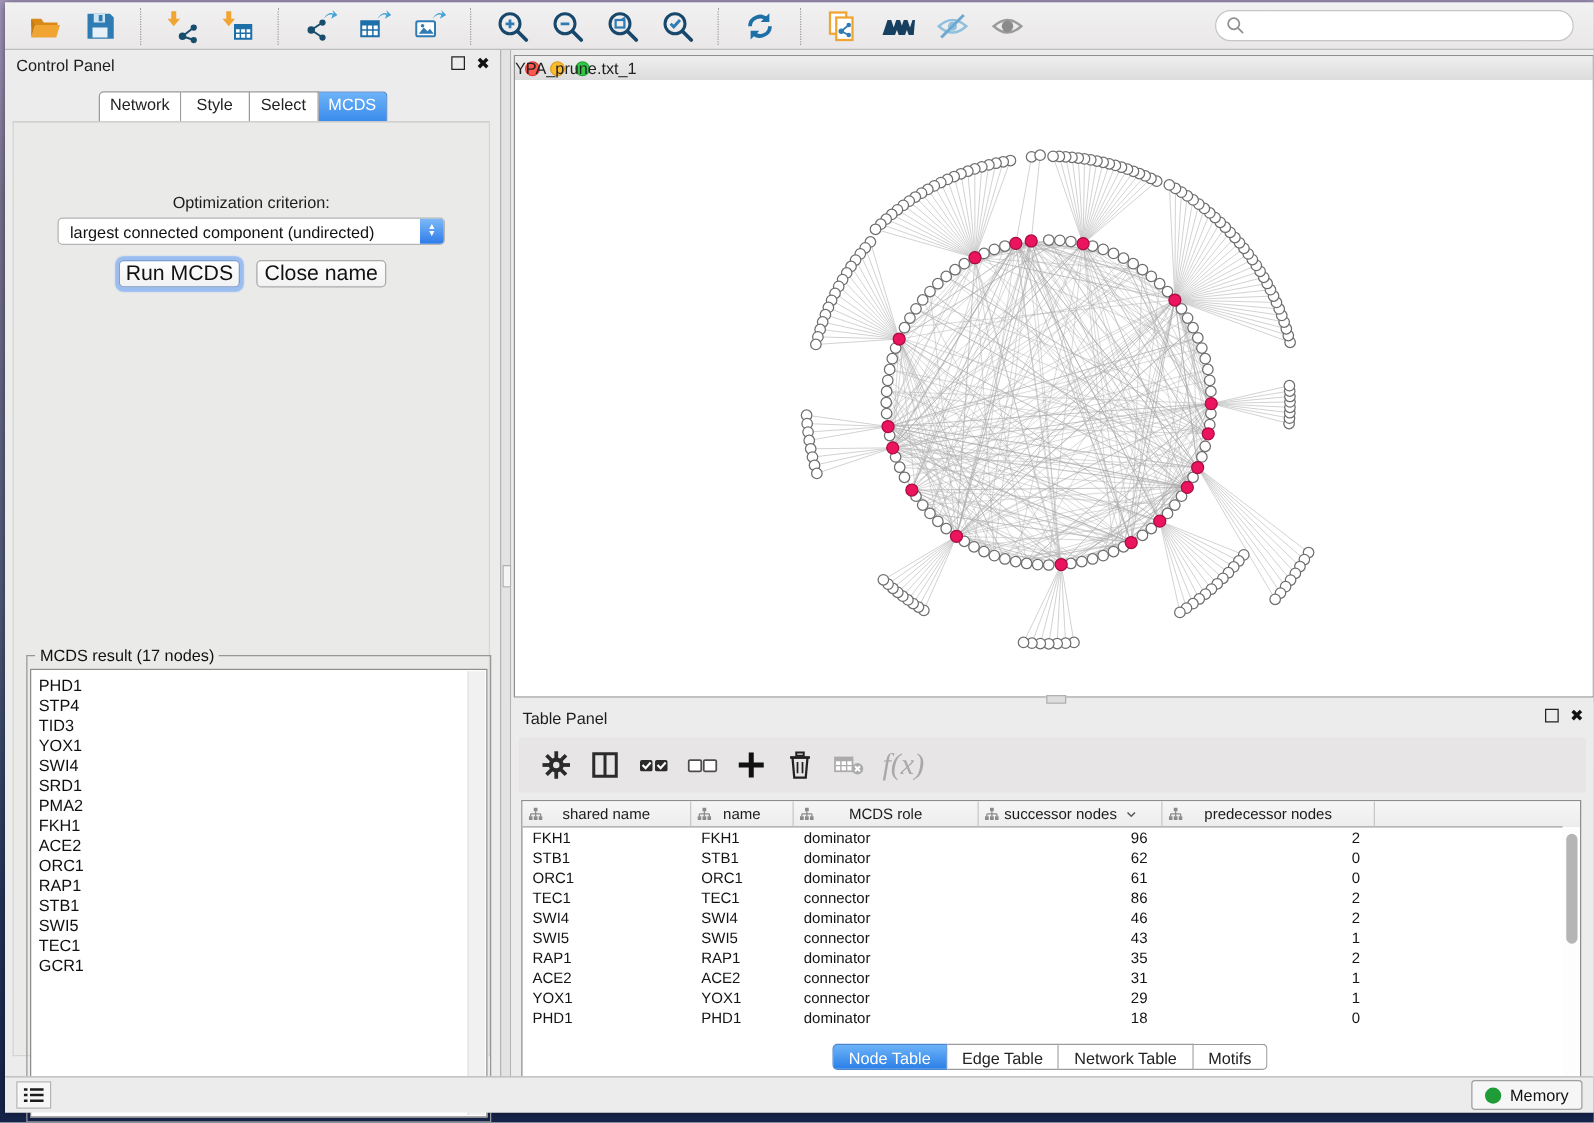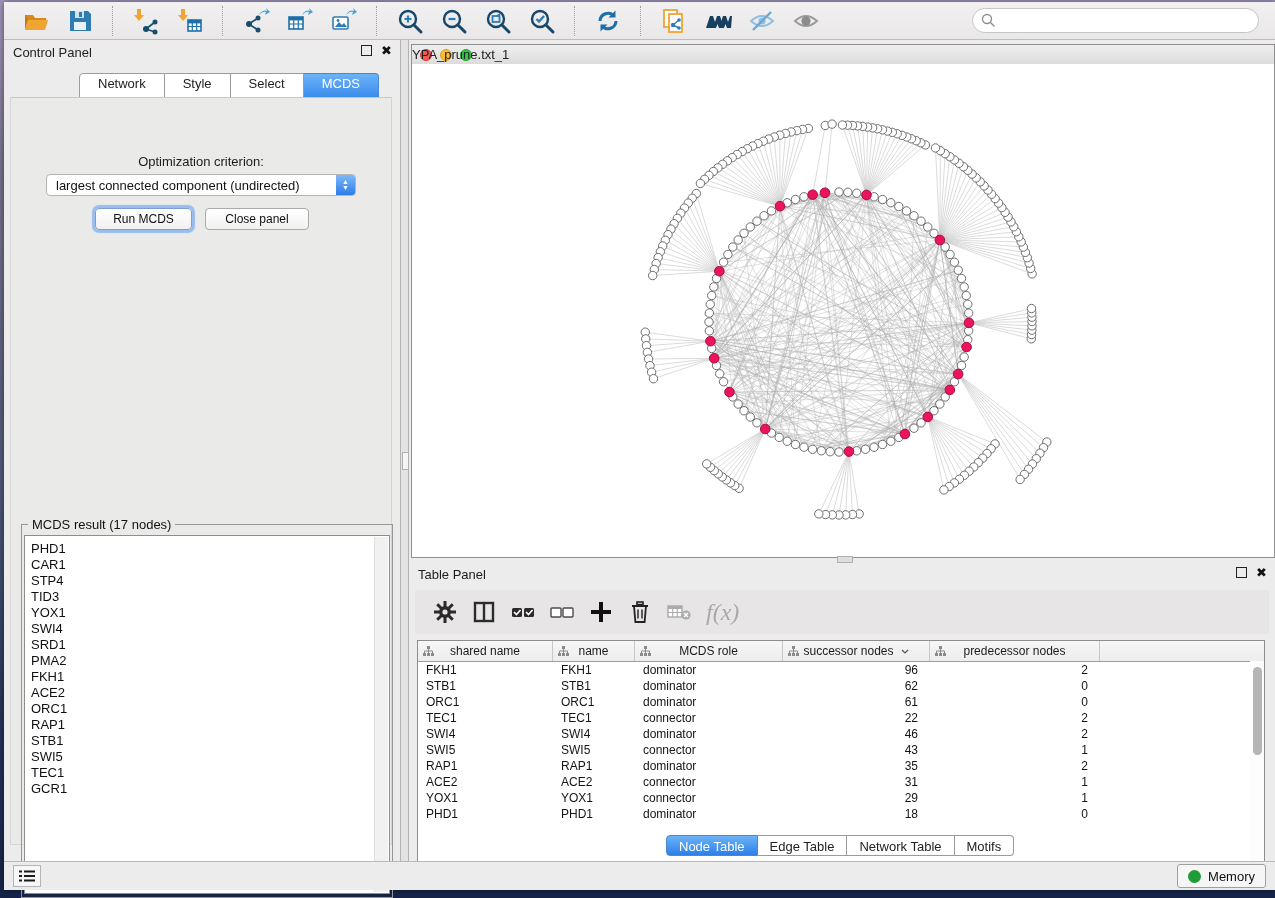--- a/index.html
+++ b/index.html
@@ -26,37 +26,37 @@
 
   
   .cpanel{position:absolute;left:0;top:0;width:396px;height:822px;background:#ececec;}
   .panel-head{position:absolute;left:0;top:0;right:0;height:24px;}
   .panel-title{position:absolute;left:9px;top:5px;font-size:13px;color:#1d1d1d;}
   .panel-btns{position:absolute;right:8px;top:5px;display:flex;gap:9px;align-items:center;}
   .float-ico{width:9px;height:9px;border:1.4px solid #222;display:inline-block;}
   .close-ico{font-size:13px;font-weight:bold;color:#111;line-height:11px;}
   .seg{position:absolute;display:flex;}
   .seg-btn{height:32px;line-height:20px;font-size:13px;color:#222;text-align:center;background:#fff;
-    border:1px solid #9b9b9b;border-left:none;padding:0 18px;box-sizing:border-box;}
+    border:1px solid #9b9b9b;border-left:none;padding:0 8px;box-sizing:border-box;}
   .seg-btn.first{border-left:1px solid #9b9b9b;border-radius:4px 0 0 4px;}
   .seg-btn.last{border-radius:0 4px 4px 0;}
   .seg-btn.selected{background:linear-gradient(#6cb3f8,#2b7fe8);color:#fff;border-color:#4a87cf;}
   .cp-tabs{left:75px;top:33px;}
   .cp-tabs .seg-btn{min-width:55px;}
   .inner-panel{position:absolute;left:6px;top:57px;width:382px;height:748px;background:#eaeaE9;background:#eaeae9;
     border:1px solid #d6d5d4;border-top-color:#c9c8c7;box-sizing:border-box;}
   .opt-label{position:absolute;left:0;right:0;top:56px;text-align:center;font-size:13px;color:#1c1c1c;}
   .dropdown{position:absolute;left:35px;top:76px;width:310px;height:22px;background:#fff;border:1px solid #b4b4b4;border-radius:4px;
     box-sizing:border-box;display:flex;align-items:center;}
   .dropdown .dd-text{flex:1;font-size:13px;color:#111;padding-left:9px;white-space:nowrap;overflow:hidden;}
   .dd-step{width:19px;height:20px;border-radius:0 3px 3px 0;background:linear-gradient(#7db9f9,#2e7ce9);
     display:flex;flex-direction:column;align-items:center;justify-content:center;color:#fff;}
   .dd-step span{font-size:7px;line-height:6px;}
   .btn{height:22px;background:linear-gradient(#ffffff,#f1f1f1);border:1px solid #ababab;border-radius:4px;
-    font-size:12px;color:#111;display:inline-flex;align-items:center;justify-content:center;box-sizing:border-box;}
+    font-size:17px;color:#111;display:inline-flex;align-items:center;justify-content:center;box-sizing:border-box;}
   .run-btn{position:absolute;left:84px;top:110px;width:97px;box-shadow:0 0 1px 3px rgba(110,165,245,.65);border-color:#7d9fd2;}
   .close-btn{position:absolute;left:194px;top:110px;width:104px;}
   .groupbox{position:absolute;left:10px;top:426px;width:372px;height:374px;border:1px solid #979797;box-sizing:border-box;}
   .groupbox-title{position:absolute;left:6px;top:-8px;background:#eaeae9;padding:0 4px;font-size:13px;color:#111;}
   .mcds-list{position:absolute;left:2px;right:2px;top:10px;bottom:3px;background:#fff;border:1px solid #8d8d8d;overflow:hidden;}
   .mcds-item{font-size:13px;color:#101010;line-height:16px;padding-left:6px;}
   .mcds-list .items{position:absolute;left:0;top:5px;right:16px;}
   .list-scroll{position:absolute;right:1px;top:1px;bottom:1px;width:13px;background:#f1f1f1;border-left:1px solid #e0e0e0;}
 
   
@@ -266,27 +266,26 @@
       <div class="inner-panel">
         <div class="opt-label">Optimization criterion:</div>
         <div class="dropdown">
           <span class="dd-text">largest connected component (undirected)</span>
           <span class="dd-step">
               <span>▲</span>
               <span>▼</span>
             </span>
         </div>
         <div class="btn run-btn">Run MCDS</div>
-        <div class="btn close-btn">Close panel</div>
+        <div class="btn close-btn">Close name</div>
         <div class="groupbox">
           <span class="groupbox-title">MCDS result (17 nodes)</span>
           <div class="mcds-list">
             <div class="items">
                 <div class="mcds-item">PHD1</div>
-                <div class="mcds-item">CAR1</div>
                 <div class="mcds-item">STP4</div>
                 <div class="mcds-item">TID3</div>
                 <div class="mcds-item">YOX1</div>
                 <div class="mcds-item">SWI4</div>
                 <div class="mcds-item">SRD1</div>
                 <div class="mcds-item">PMA2</div>
                 <div class="mcds-item">FKH1</div>
                 <div class="mcds-item">ACE2</div>
                 <div class="mcds-item">ORC1</div>
                 <div class="mcds-item">RAP1</div>
@@ -1205,21 +1204,21 @@
                 <div class="tcell c-shared">ORC1</div>
                 <div class="tcell c-name">ORC1</div>
                 <div class="tcell c-role">dominator</div>
                 <div class="tcell c-succ num">61</div>
                 <div class="tcell c-pred num">0</div>
               </div>
               <div class="trow">
                 <div class="tcell c-shared">TEC1</div>
                 <div class="tcell c-name">TEC1</div>
                 <div class="tcell c-role">connector</div>
-                <div class="tcell c-succ num">22</div>
+                <div class="tcell c-succ num">86</div>
                 <div class="tcell c-pred num">2</div>
               </div>
               <div class="trow">
                 <div class="tcell c-shared">SWI4</div>
                 <div class="tcell c-name">SWI4</div>
                 <div class="tcell c-role">dominator</div>
                 <div class="tcell c-succ num">46</div>
                 <div class="tcell c-pred num">2</div>
               </div>
               <div class="trow">

